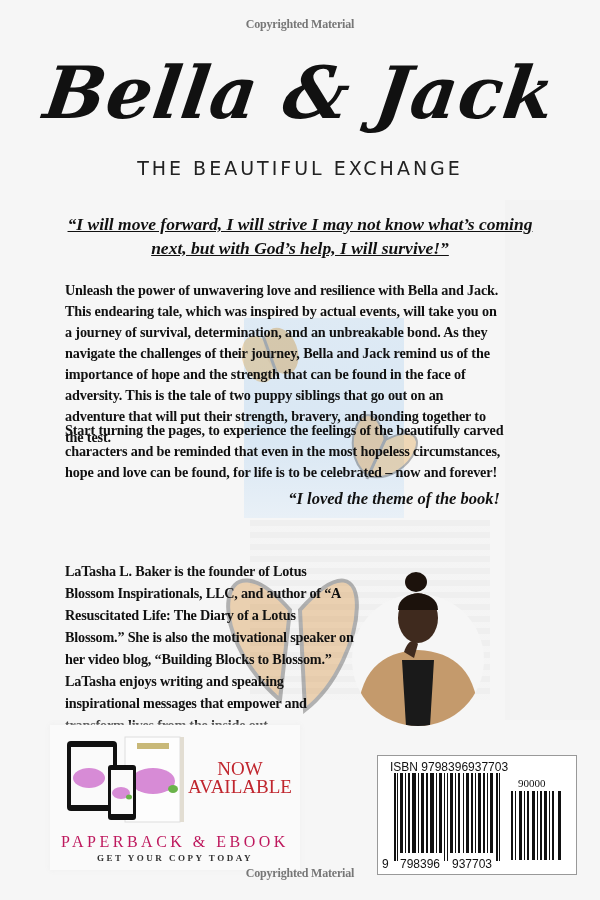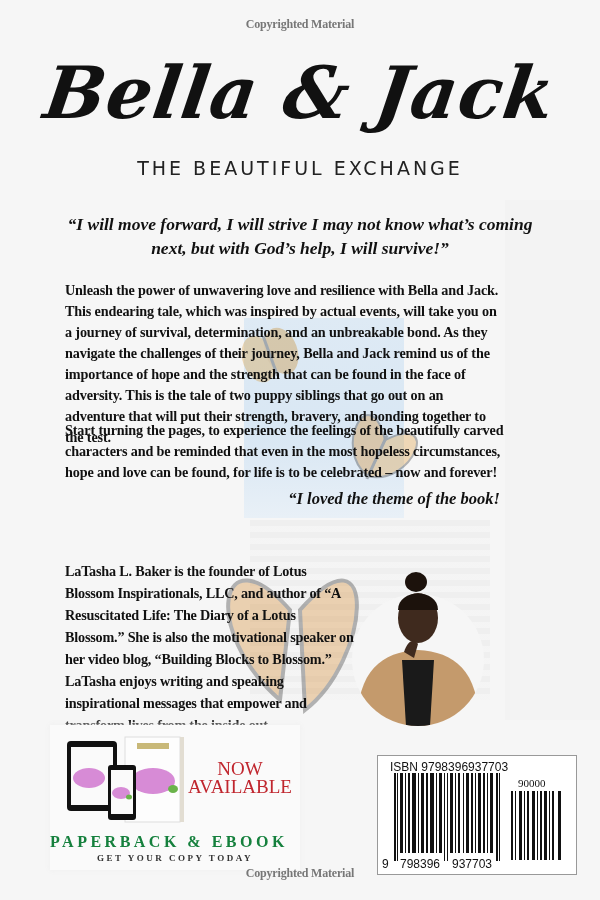--- a/index.html
+++ b/index.html
@@ -19,40 +19,40 @@
     background: repeating-linear-gradient(180deg, #ececec 0 6px, #f4f4f4 6px 12px); opacity: 0.7; }
   .bg-right { position: absolute; left: 505px; top: 200px; width: 95px; height: 520px; background: #f3f3f3; }
 
   .title { position: absolute; top: 50px; left: 0; width: 600px; text-align: center;
     font-family: "DejaVu Serif", serif; font-style: italic; font-weight: bold; font-size: 72px;
     letter-spacing: 1px; color: #111; transform: skewX(-8deg); }
   .subtitle { position: absolute; top: 157px; left: 0; width: 600px; text-align: center;
     font-family: "DejaVu Sans", sans-serif; font-size: 19px; letter-spacing: 3px; color: #222; }
 
   .quote1 { position: absolute; top: 212px; left: 60px; width: 480px; text-align: center;
-    font-style: italic; font-weight: bold; font-size: 17.5px; line-height: 24px; }
+    font-style: italic; font-weight: bold; font-size: 17.5px; line-height: 24px; text-decoration: underline; }
 
   .body-text { position: absolute; left: 65px; width: 440px; font-weight: bold; font-size: 14.2px; line-height: 21px; letter-spacing: -0.15px; }
   .para1 { top: 280px; }
   .para2 { top: 420px; }
 
   .quote2 { position: absolute; top: 488px; left: 80px; width: 420px; text-align: right;
     font-style: italic; font-weight: bold; font-size: 16.5px; line-height: 22px; }
 
   .bio { position: absolute; top: 560px; left: 65px; width: 290px; font-weight: bold; font-size: 14.2px; line-height: 22px; letter-spacing: -0.2px; }
 
   .author-photo { position: absolute; left: 352px; top: 560px; width: 132px; height: 166px; }
 
   
   .ad { position: absolute; left: 50px; top: 725px; width: 250px; height: 145px; background: #fafafa; box-shadow: 0 0 6px #eee; }
   .devices { position: absolute; left: 15px; top: 8px; width: 120px; height: 95px; }
   .now-available { position: absolute; left: 130px; top: 35px; width: 120px; text-align: center;
     font-family: "Liberation Serif", serif; color: #c0262e; font-size: 19px; line-height: 18px; }
-  .paperback { position: absolute; left: 0; top: 108px; width: 250px; 
-    font-family: "Liberation Serif", serif; font-size: 16px; letter-spacing: 3.5px; color: #15803d; font-weight: bold; }
+  .paperback { position: absolute; left: 0; top: 108px; width: 250px; text-align: center;
+    font-family: "Liberation Serif", serif; font-size: 16px; letter-spacing: 3.5px; color: #be185d; }
   .get-copy { position: absolute; left: 0; top: 128px; width: 250px; text-align: center;
     font-family: "Liberation Serif", serif; font-size: 9px; letter-spacing: 2.5px; color: #333; font-weight: bold; }
 
   
   .barcode-box { position: absolute; left: 377px; top: 755px; width: 200px; height: 120px;
     background: #fff; border: 1px solid #999; }
   .isbn-label { position: absolute; left: 12px; top: 4px; font-family: "Liberation Sans", sans-serif; font-size: 12px; color: #111; }
   .price-code { position: absolute; left: 140px; top: 21px; font-family: Liberation Serif, serif; font-size: 11px; color: #111; }
   .main-bars { position: absolute; left: 16px; top: 17px; width: 108px; height: 88px; }
   .addon-bars { position: absolute; left: 133px; top: 35px; width: 52px; height: 69px; }

